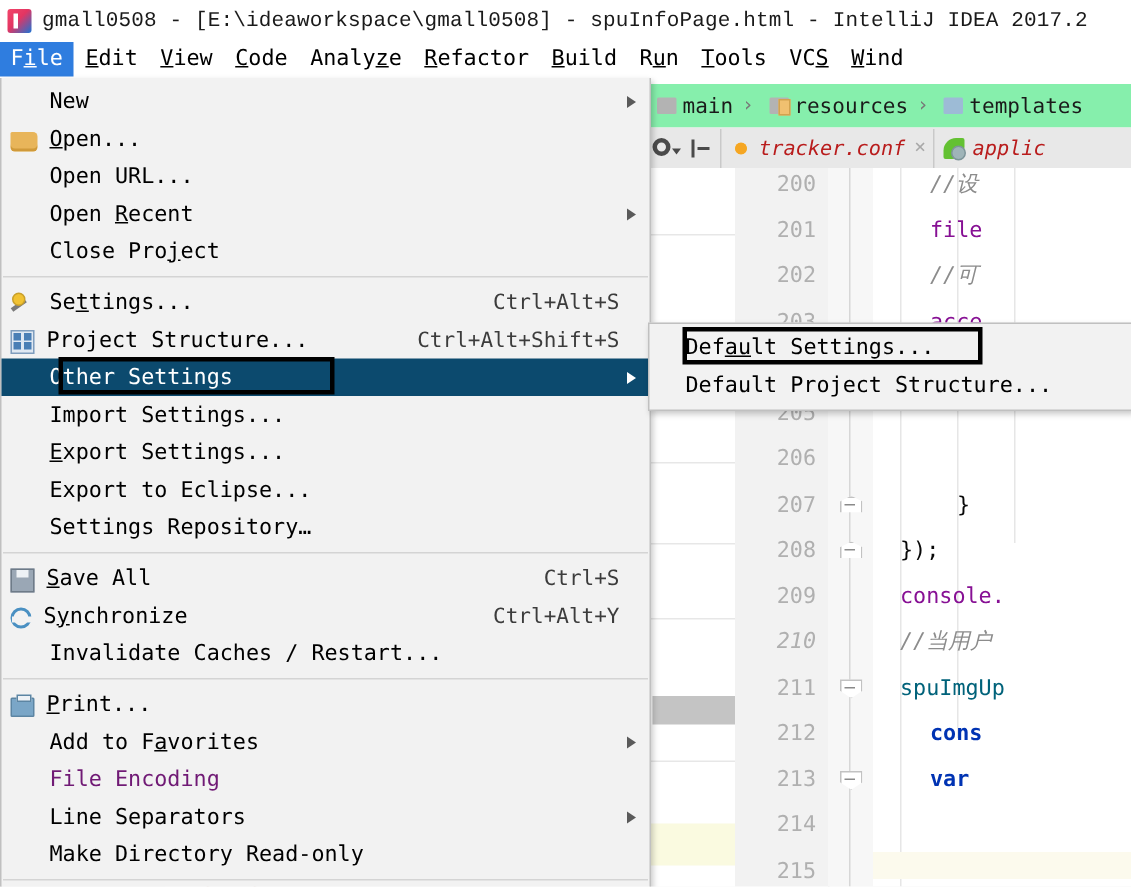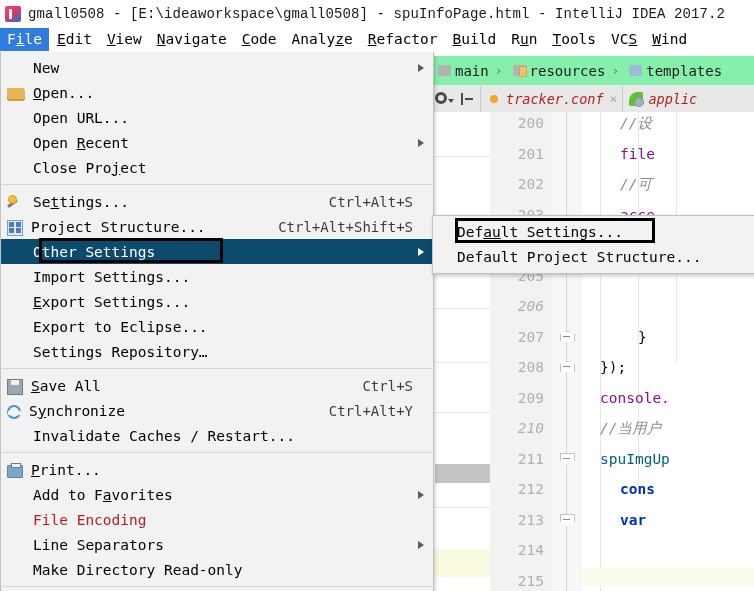--- a/index.html
+++ b/index.html
@@ -173,21 +173,21 @@
   .mi .mi-label{margin-left:2px;}
   .mi .mi-label.noicon{margin-left:32px;}
   .mi .mi-accel{margin-left:auto;color:#3c3c3c;padding-right:12px;font-size:14px;}
   .mi .mi-arrow{
     position:absolute;right:9px;top:9px;width:0;height:0;
     border-top:4px solid transparent;border-bottom:4px solid transparent;
     border-left:6px solid #5a5a5a;
   }
   .mi.sel{background:#0c4a6e;color:#fff;}
   .mi.sel .mi-arrow{border-left-color:#fff;}
-  .mi.disabled .mi-label{color:#b91c1c;text-align:right;}
+  .mi.disabled .mi-label{color:#701a75;text-align:right;}
   .mi-sep{height:1px;background:#d4d4d4;margin:4px 1px;}
   .focus-ring{
     position:absolute;left:38px;top:-1px;right:auto;width:184px;height:25px;
     border:3px solid #000;box-sizing:border-box;pointer-events:none;
   }
   u.mn{text-decoration:underline;}
   
   .ico-folder{background:#e8b55a;border-radius:1px 3px 3px 3px;
      box-shadow:inset 0 -2px 0 #d09a3a;margin-top:3px!important;height:13px!important;}
   .ico-wrench{position:relative;}
@@ -249,21 +249,20 @@
 
 <div id="titlebar">
   <div class="app-icon"></div>
   <div class="title-text">gmall0508 - [E:\ideaworkspace\gmall0508] - spuInfoPage.html - IntelliJ IDEA 2017.2</div>
 </div>
 
 <div id="menubar">
     <div class="mb-item active">F<u class="mn">i</u>le</div>
     <div class="mb-item"><u class="mn">E</u>dit</div>
     <div class="mb-item"><u class="mn">V</u>iew</div>
-    <div class="mb-item"><u class="mn">N</u>avigate</div>
     <div class="mb-item"><u class="mn">C</u>ode</div>
     <div class="mb-item">Analy<u class="mn">z</u>e</div>
     <div class="mb-item"><u class="mn">R</u>efactor</div>
     <div class="mb-item"><u class="mn">B</u>uild</div>
     <div class="mb-item">R<u class="mn">u</u>n</div>
     <div class="mb-item"><u class="mn">T</u>ools</div>
     <div class="mb-item">VC<u class="mn">S</u></div>
     <div class="mb-item"><u class="mn">W</u>ind</div>
   </div>
 
@@ -314,21 +313,21 @@
     <div class="yellowband"></div>
     <div class="thumb"></div>
   </div>
   <div class="gutter">
       <div class="lnum" style="top: 2px;">200</div>
       <div class="lnum" style="top: 32.5px;">201</div>
       <div class="lnum" style="top: 63px;">202</div>
       <div class="lnum" style="top: 93.5px;">203</div>
       <div class="lnum" style="top: 124px;">204</div>
       <div class="lnum" style="top: 154.5px;">205</div>
-      <div class="lnum" style="top: 185px; font-style: italic;">206</div>
+      <div class="lnum" style="top: 185px;">206</div>
       <div class="lnum" style="top: 215.5px;">207</div>
       <div class="lnum" style="top: 246px;">208</div>
       <div class="lnum" style="top: 276.5px;">209</div>
       <div class="lnum" style="top: 307px; font-style: italic;">210</div>
       <div class="lnum" style="top: 337.5px;">211</div>
       <div class="lnum" style="top: 368px;">212</div>
       <div class="lnum" style="top: 398.5px;">213</div>
       <div class="lnum" style="top: 429px;">214</div>
       <div class="lnum" style="top: 459.5px;">215</div>
     </div>

